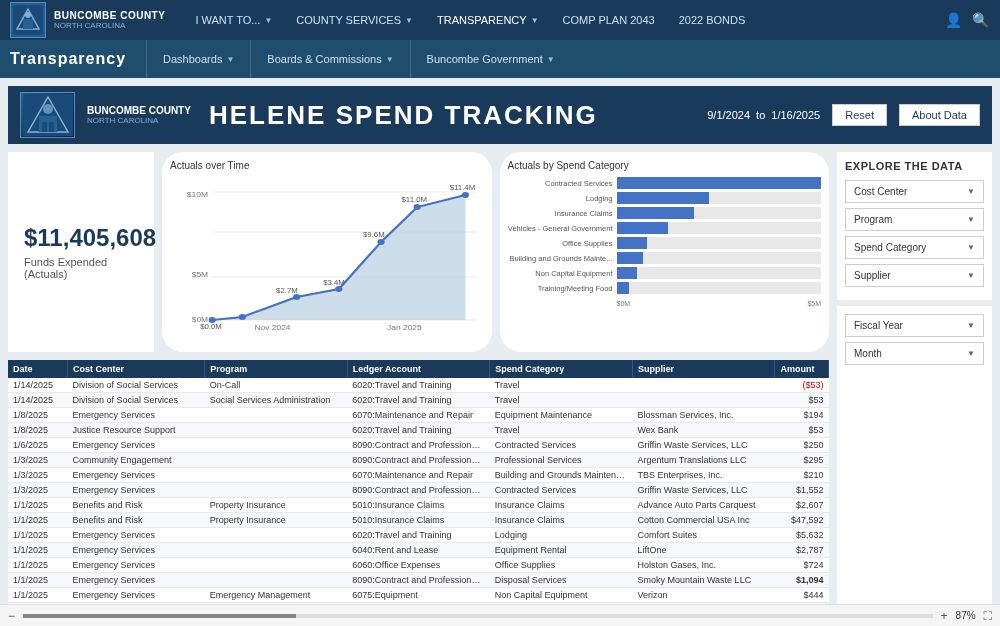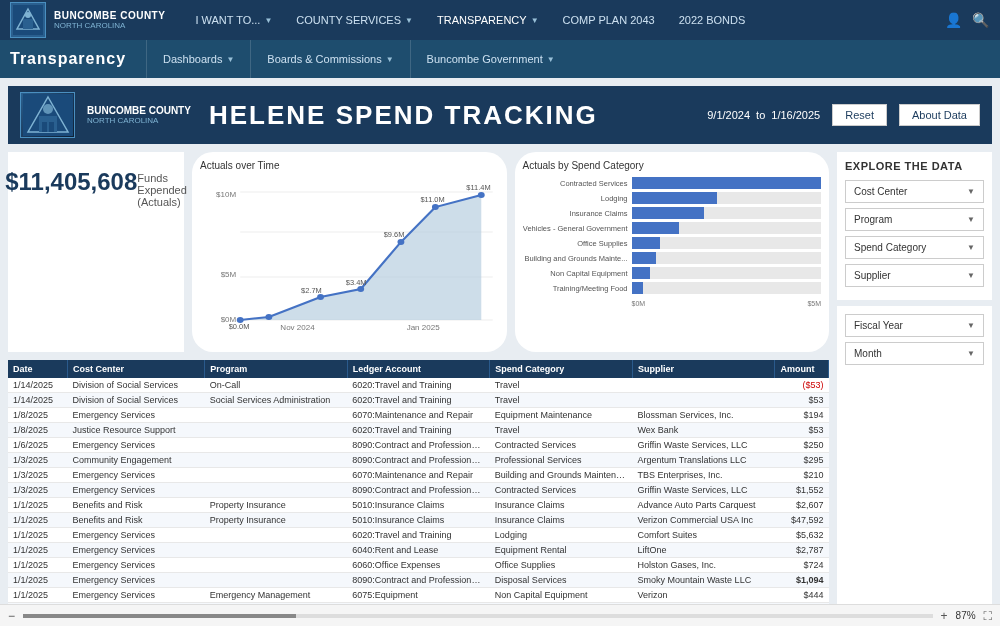--- a/index.html
+++ b/index.html
@@ -123,23 +123,23 @@
     .left-panel { flex: 1; display: flex; flex-direction: column; gap: 8px; min-width: 0; }
 
     
     .charts-row { display: flex; gap: 8px; height: 200px; }
 
     
     .total-box {
       background: white;
       padding: 16px;
       display: flex;
-      flex-direction: row;
+      flex-direction: column;
       justify-content: center;
-      width: 176px;
+      width: 146px;
       flex-shrink: 0;
     }
     .total-amount { color: #1a3a5c; font-size: 24px; font-weight: bold; line-height: 1.2; }
     .total-label { color: #555; font-size: 11px; margin-top: 4px; }
     .chart-box {
       background: white;
       flex: 1;
       padding: 8px;
       min-width: 0;
       border-radius: 21px;
@@ -530,21 +530,21 @@
                   <td>Insurance Claims</td>
                   <td>Advance Auto Parts Carquest</td>
                   <td style="text-align: right;">$2,607</td>
                 </tr>
                 <tr>
                   <td>1/1/2025</td>
                   <td>Benefits and Risk</td>
                   <td>Property Insurance</td>
                   <td>5010:Insurance Claims</td>
                   <td>Insurance Claims</td>
-                  <td>Verizon Commercial USA Inc</td>
+                  <td>Cotton Commercial USA Inc</td>
                   <td style="text-align: right;">$47,592</td>
                 </tr>
                 <tr>
                   <td>1/1/2025</td>
                   <td>Emergency Services</td>
                   <td></td>
                   <td>6020:Travel and Training</td>
                   <td>Lodging</td>
                   <td>Comfort Suites</td>
                   <td style="text-align: right;">$5,632</td>

